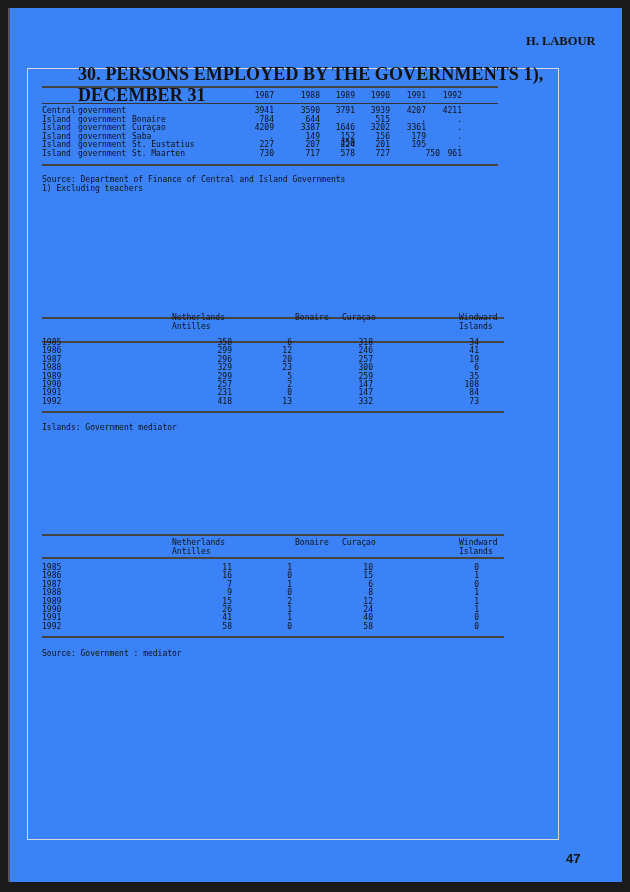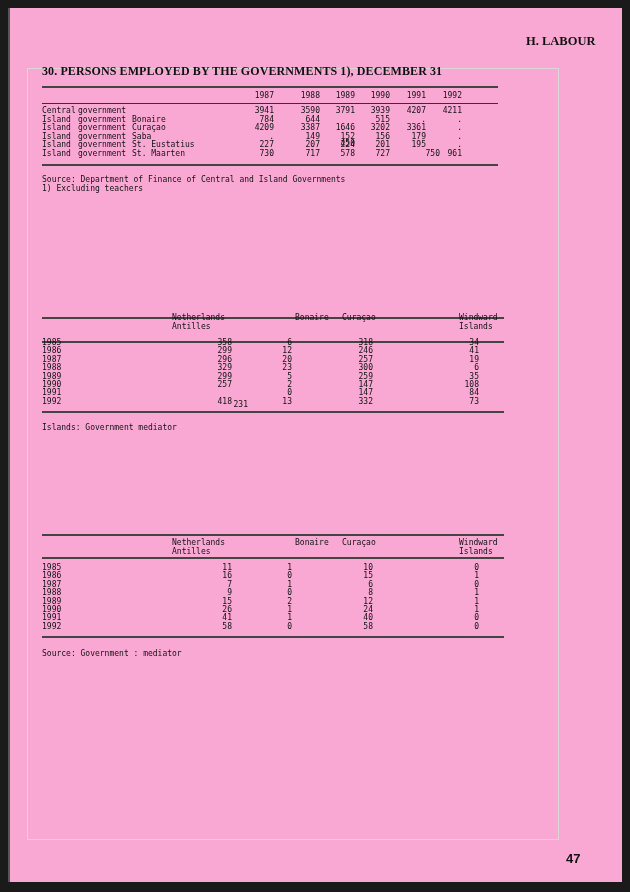--- a/index.html
+++ b/index.html
@@ -1,22 +1,22 @@
 <!DOCTYPE html>
 <html><head>
 <meta charset="utf-8">
 <style>
   html, body { margin:0; padding:0; }
   body { width:630px; height:892px; background:#1a1a1a; position:relative; overflow:hidden; font-family:"Liberation Serif", serif; }
-  .page { position:absolute; left:8px; top:8px; width:612px; height:874px; background:#f9a8d4; border-left:2px solid #555; }
+  .page { position:absolute; left:8px; top:8px; width:612px; height:874px; background:#3b82f6; border-left:2px solid #555; }
   .topbar { position:absolute; left:0; top:0; width:630px; height:8px; background:#1a1a1a; }
   .frame { position:absolute; left:17px; top:60px; width:530px; height:770px; border:1px solid #d8d8d8; }
   .running-head { position:absolute; left:516px; top:26px; font-weight:bold; font-size:12.5px; color:#111; }
   .page-number { position:absolute; left:556px; top:843px; font-weight:bold; font-size:13px; color:#111; font-family:"Liberation Sans", sans-serif; }
-  .title { position:absolute; font-weight:bold; font-size:12px; color:#111; letter-spacing:0.1px; }
+  .title { position:absolute; font-weight:bold; font-size:18px; color:#111; letter-spacing:0.1px;margin-left:36px; }
   .mono { font-family:"DejaVu Sans Mono", monospace; font-size:8px; color:#111; }
   .rule { position:absolute; height:1px; background:#333; }
   .rule.thick { height:2px; background:#444; }
   .cell { position:absolute; white-space:nowrap; line-height:8.5px; }
   .r { text-align:right; }
   .src { position:absolute; white-space:nowrap; }
 </style>
 </head>
 <body>
 
@@ -133,21 +133,21 @@
       <div class="cell mono r" style="left:192px;width:30px;top:364.6px;">299</div>
       <div class="cell mono r" style="left:252px;width:30px;top:364.6px;">5</div>
       <div class="cell mono r" style="left:333px;width:30px;top:364.6px;">259</div>
       <div class="cell mono r" style="left:439px;width:30px;top:364.6px;">35</div>
       <div class="cell mono" style="left:32px;top:373px;">1990</div>
       <div class="cell mono r" style="left:192px;width:30px;top:373px;">257</div>
       <div class="cell mono r" style="left:252px;width:30px;top:373px;">2</div>
       <div class="cell mono r" style="left:333px;width:30px;top:373px;">147</div>
       <div class="cell mono r" style="left:439px;width:30px;top:373px;">108</div>
       <div class="cell mono" style="left:32px;top:381.4px;">1991</div>
-      <div class="cell mono r" style="left:208px;width:30px;top:381.4px;margin-top:12px;">231</div>
+      <div class="cell mono r" style="left:192px;width:30px;top:381.4px;">231</div>
       <div class="cell mono r" style="left:252px;width:30px;top:381.4px;">0</div>
       <div class="cell mono r" style="left:333px;width:30px;top:381.4px;">147</div>
       <div class="cell mono r" style="left:439px;width:30px;top:381.4px;">84</div>
       <div class="cell mono" style="left:32px;top:389.8px;">1992</div>
       <div class="cell mono r" style="left:192px;width:30px;top:389.8px;">418</div>
       <div class="cell mono r" style="left:252px;width:30px;top:389.8px;">13</div>
       <div class="cell mono r" style="left:333px;width:30px;top:389.8px;">332</div>
       <div class="cell mono r" style="left:439px;width:30px;top:389.8px;">73</div>
     </div>
   <div class="rule thick" style="left:32px;top:403px;width:462px;"></div>

